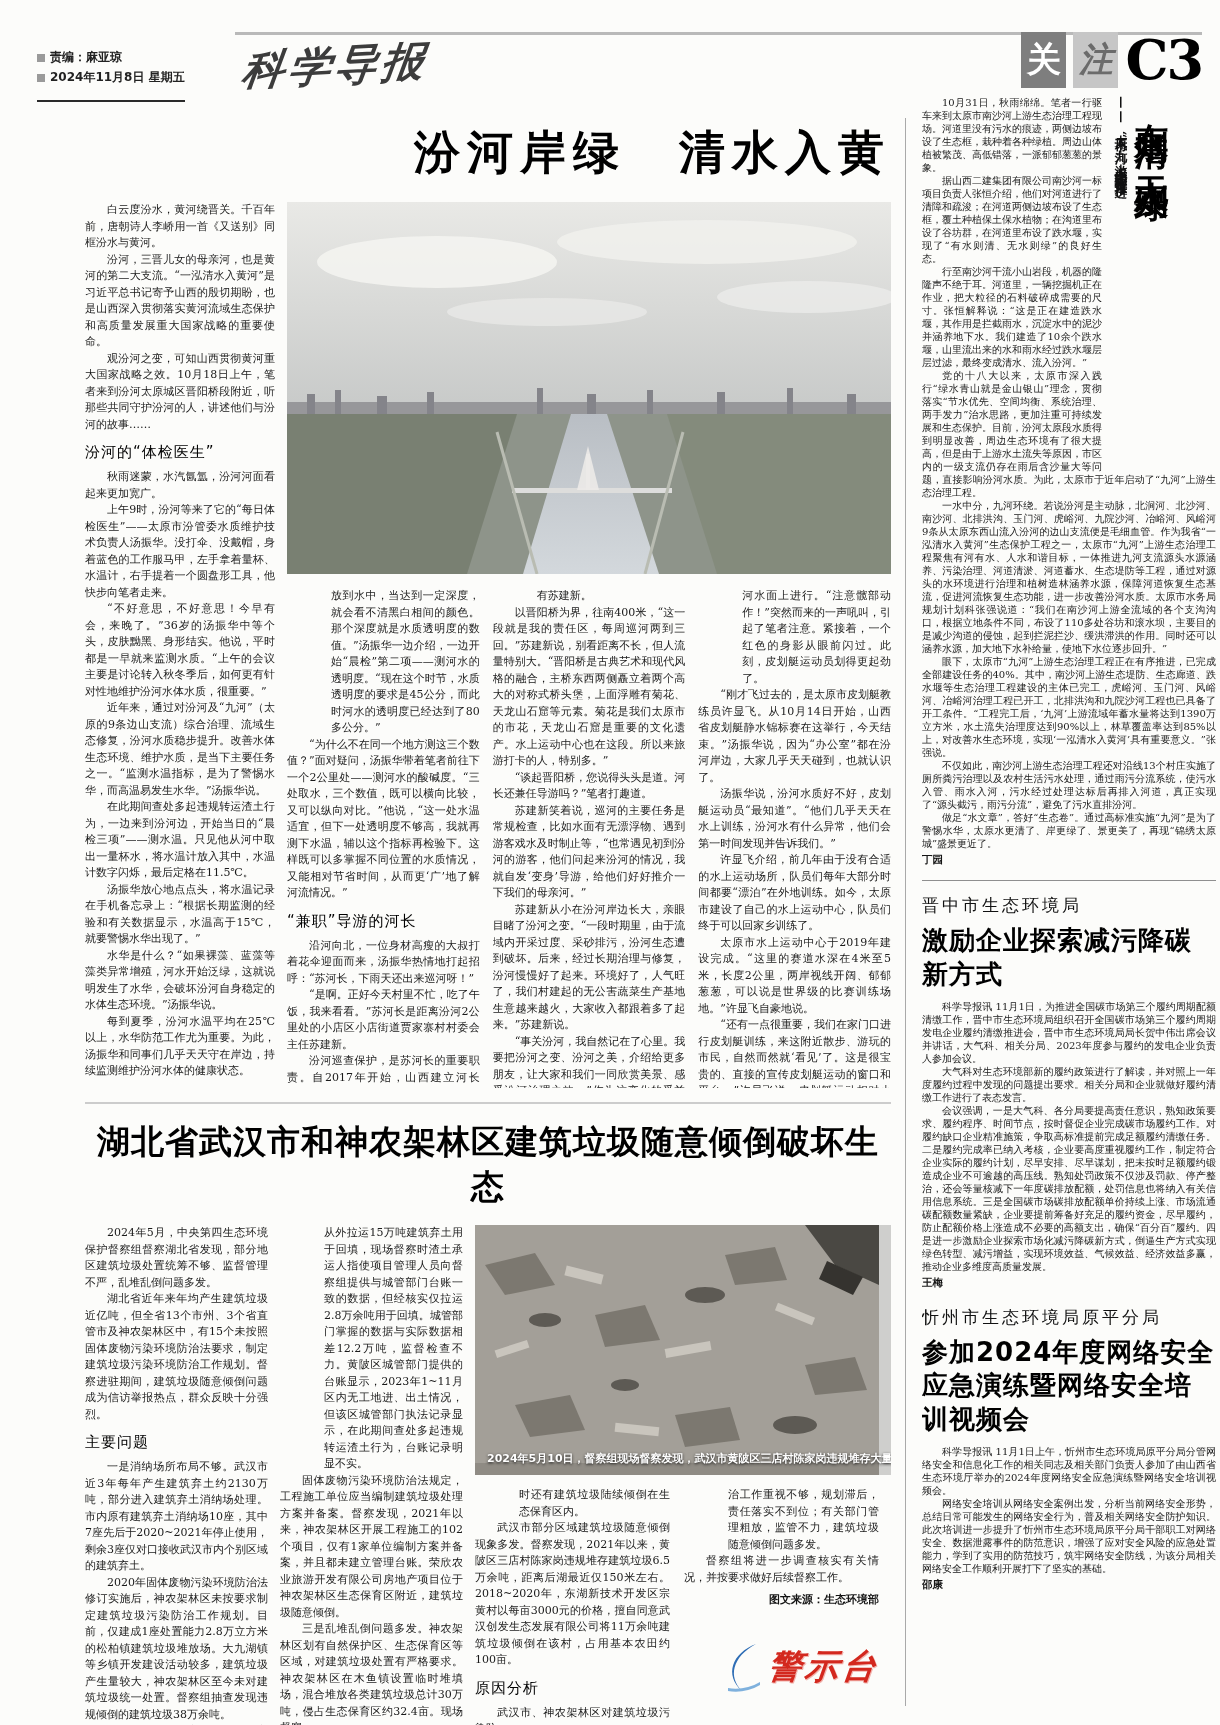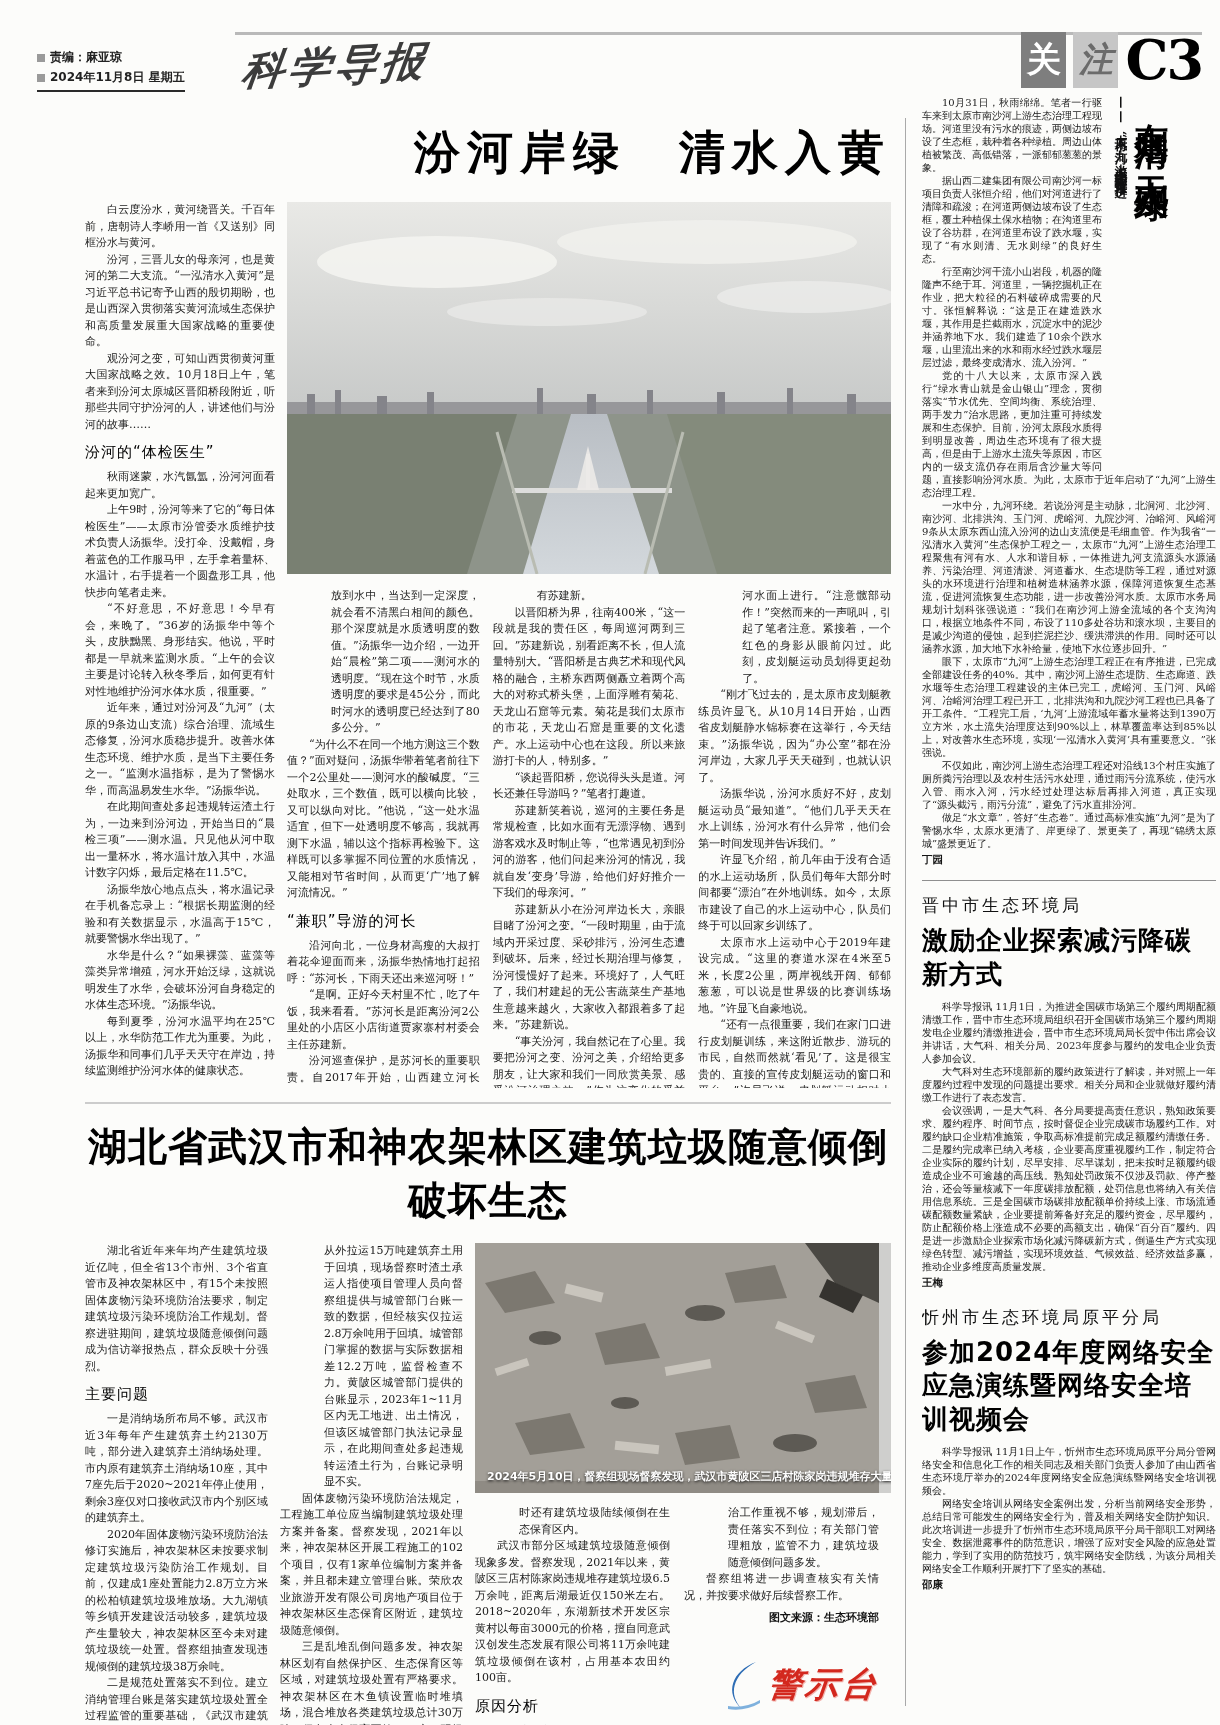--- a/index.html
+++ b/index.html
@@ -1,21 +1,21 @@
 <!DOCTYPE html>
 <html><head>
 <meta charset="utf-8">
 <style>
   html,body{margin:0;padding:0;background:#e8e8e8;}
   .page{position:relative;width:1220px;height:1725px;background:#fcfcfa;color:#141414;
         font-family:"DejaVu Serif", serif;overflow:hidden;margin:0 auto;}
   
   .hdr{position:absolute;left:37px;top:24px;right:18px;height:84px;}
   .hdr-rule{position:absolute;left:198px;top:8px;right:0;height:3px;background:#b9b9b9;}
-  .hdr-left{position:absolute;left:0;top:22px;border-bottom:2px solid #2a2a2a;padding-bottom:4px;
+  .hdr-left{position:absolute;left:0;top:22px;border-bottom:2px solid #2a2a2a;padding-bottom:14px;
             font-family:"DejaVu Sans",sans-serif;font-size:12px;font-weight:bold;color:#222;}
   .hdr-left .row{display:flex;align-items:center;gap:5px;margin-top:3px;}
   .sq{display:inline-block;width:8px;height:8px;background:#9a9a9a;}
   .masthead{position:absolute;left:206px;top:14px;font-size:42px;font-weight:bold;font-style:italic;
             color:#3c3c3c;transform:skewX(-10deg) rotate(-3deg);letter-spacing:4px;
             font-family:"DejaVu Serif",serif;}
   .hdr-right{position:absolute;right:0;top:8px;display:flex;align-items:center;gap:7px;}
   .fbox{width:45px;height:56px;display:flex;align-items:center;justify-content:center;
         font-family:"DejaVu Sans",sans-serif;font-size:34px;font-weight:900;}
   .fbox.b1{background:#7e7e7e;color:#ffffff;}
@@ -35,21 +35,21 @@
   .art1-lower{display:flex;gap:13px;margin-top:14px;height:500px;overflow:hidden;}
   .colw{width:193px;height:100%;overflow:hidden;}
   
   .para{font-size:11px;line-height:16.5px;text-align:justify;margin:0;text-indent:2em;color:#1a1a1a;}
   .para.cont{text-indent:0;margin-left:44px;}
   .sub{font-family:"DejaVu Sans",sans-serif;font-size:15px;font-weight:normal;margin:10px 0 7px;
        color:#000;letter-spacing:1px;}
   
   .art2{margin-top:12px;border-top:2px solid #cccccc;padding-top:6px;}
   .art2-title{text-align:center;font-family:"DejaVu Sans",sans-serif;font-weight:900;
-              font-size:39px;letter-spacing:1px;margin:10px 0 15px;color:#000;}
+              font-size:33px;letter-spacing:1px;margin:10px 0 15px;color:#000;}
   .art2-body{display:flex;gap:12px;height:522px;overflow:hidden;}
   .art2-col{width:183px;height:100%;overflow:hidden;}
   .art2-right{width:404px;display:flex;flex-direction:column;}
   .photo2{width:476px;height:250px;}
   .pcap{position:absolute;left:12px;bottom:8px;right:10px;color:#fff;font-size:11px;
         line-height:16px;font-family:"DejaVu Sans",sans-serif;font-weight:bold;
         text-shadow:0 1px 3px rgba(0,0,0,.9);}
   .art2-lower{display:flex;gap:14px;margin-top:12px;flex:1;}
   .art2-lower .lcol{width:195px;overflow:hidden;}
   .source{font-weight:bold;text-align:right;font-size:11px;margin-top:6px;
@@ -192,20 +192,21 @@
             </div>
           </div>
         </div>
       </div>
     </div>
 
     <div class="art2">
       <h2 class="art2-title">湖北省武汉市和神农架林区建筑垃圾随意倾倒破坏生态</h2>
       <div class="art2-body">
         <div class="art2-col">
+            <p class="para">2024年5月，中央第四生态环境保护督察组督察湖北省发现，部分地区建筑垃圾处置统筹不够、监督管理不严，乱堆乱倒问题多发。</p>
             <p class="para">湖北省近年来年均产生建筑垃圾近亿吨，但全省13个市州、3个省直管市及神农架林区中，有15个未按照固体废物污染环境防治法要求，制定建筑垃圾污染环境防治工作规划。督察进驻期间，建筑垃圾随意倾倒问题成为信访举报热点，群众反映十分强烈。</p>
             <h4 class="sub">主要问题</h4>
             <p class="para">一是消纳场所布局不够。武汉市近3年每年产生建筑弃土约2130万吨，部分进入建筑弃土消纳场处理。市内原有建筑弃土消纳场10座，其中7座先后于2020~2021年停止使用，剩余3座仅对口接收武汉市内个别区域的建筑弃土。</p>
             <p class="para">2020年固体废物污染环境防治法修订实施后，神农架林区未按要求制定建筑垃圾污染防治工作规划。目前，仅建成1座处置能力2.8万立方米的松柏镇建筑垃圾堆放场。大九湖镇等乡镇开发建设活动较多，建筑垃圾产生量较大，神农架林区至今未对建筑垃圾统一处置。督察组抽查发现违规倾倒的建筑垃圾38万余吨。</p>
             <p class="para">二是规范处置落实不到位。建立消纳管理台账是落实建筑垃圾处置全过程监管的重要基础，《武汉市建筑垃圾管理办法》对此有明确要求。督察发现，东湖新技术开发区城管部门台账显示，辖区还建项目一期预计</p>
           </div>
         <div class="art2-col">
             <p class="para cont">从外拉运15万吨建筑弃土用于回填，现场督察时渣土承运人指使项目管理人员向督察组提供与城管部门台账一致的数据，但经核实仅拉运2.8万余吨用于回填。城管部门掌握的数据与实际数据相差12.2万吨，监督检查不力。黄陂区城管部门提供的台账显示，2023年1~11月区内无工地进、出土情况，但该区城管部门执法记录显示，在此期间查处多起违规转运渣土行为，台账记录明显不实。</p>
             <p class="para">固体废物污染环境防治法规定，工程施工单位应当编制建筑垃圾处理方案并备案。督察发现，2021年以来，神农架林区开展工程施工的102个项目，仅有1家单位编制方案并备案，并且都未建立管理台账。荣欣农业旅游开发有限公司房地产项目位于神农架林区生态保育区附近，建筑垃圾随意倾倒。</p>
             <p class="para">三是乱堆乱倒问题多发。神农架林区划有自然保护区、生态保育区等区域，对建筑垃圾处置有严格要求。神农架林区在木鱼镇设置临时堆填场，混合堆放各类建筑垃圾总计30万吨，侵占生态保育区约32.4亩。现场督察</p>

